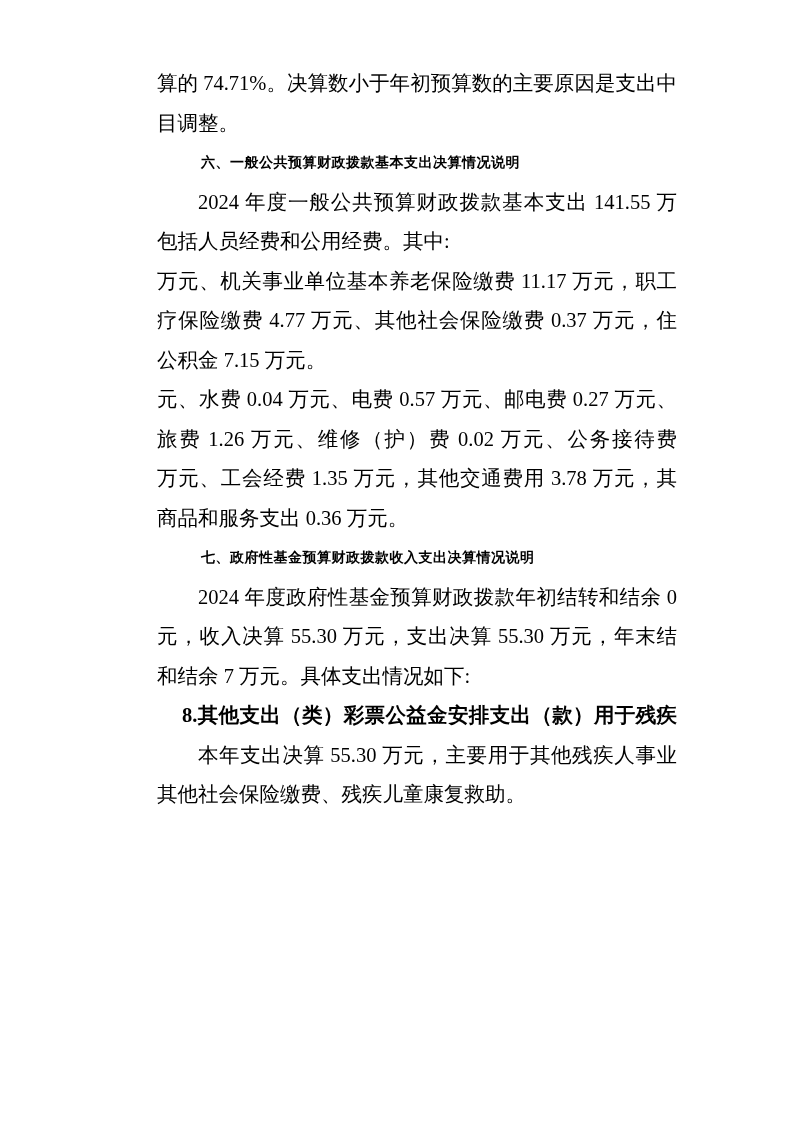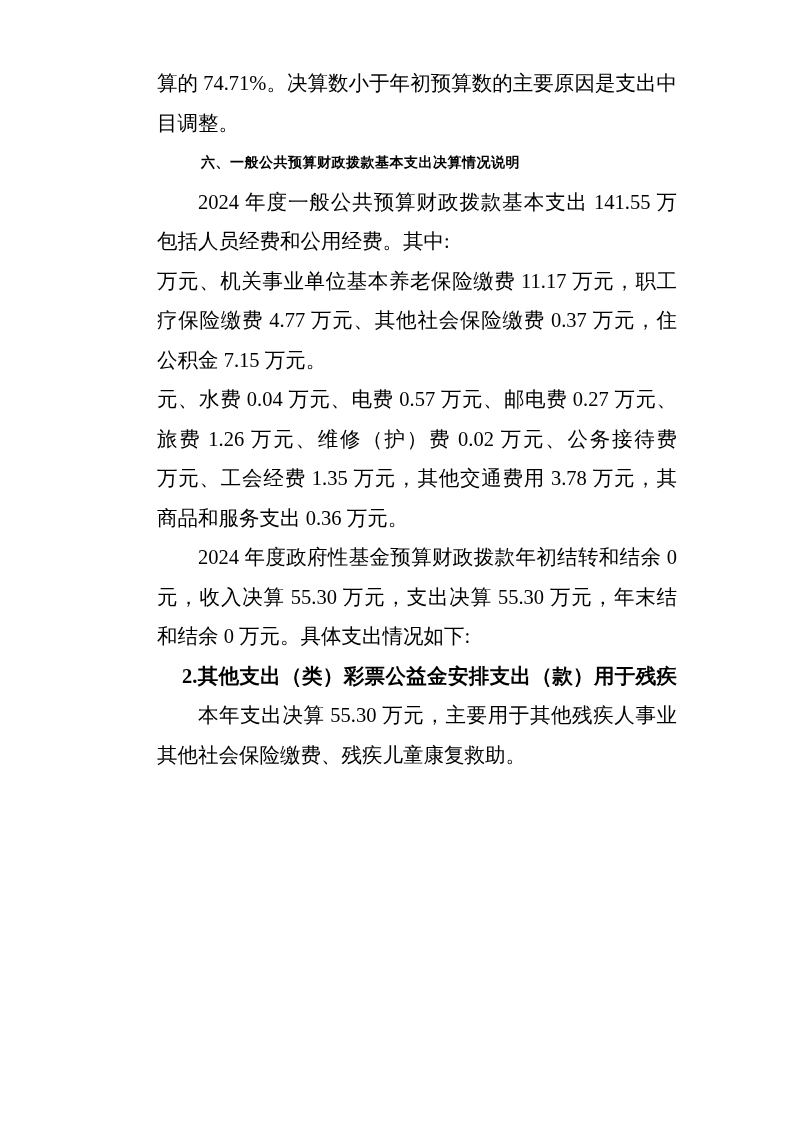--- a/index.html
+++ b/index.html
@@ -57,20 +57,21 @@
       <div class="line leftline heading" style="padding-left: 44px;"><span class="seg">六、一般公共预算财政拨款基本支出决算情况说明</span></div>
       <div class="line justify" style="padding-left: 41px;"><span class="seg">2024 年度一般公共预算财政拨款基本支出 141.55 万元，</span></div>
       <div class="line leftline"><span class="seg">包括人员经费和公用经费。其中:</span></div>
       <div class="line justify"><span class="seg">万元、机关事业单位基本养老保险缴费 11.17 万元，职工医</span></div>
       <div class="line justify"><span class="seg">疗保险缴费 4.77 万元、其他社会保险缴费 0.37 万元，住房</span></div>
       <div class="line leftline"><span class="seg">公积金 7.15 万元。</span></div>
       <div class="line justify"><span class="seg">元、水费 0.04 万元、电费 0.57 万元、邮电费 0.27 万元、差</span></div>
       <div class="line justify"><span class="seg">旅费 1.26 万元、维修（护）费 0.02 万元、公务接待费 0.08</span></div>
       <div class="line justify"><span class="seg">万元、工会经费 1.35 万元，其他交通费用 3.78 万元，其他</span></div>
       <div class="line leftline"><span class="seg">商品和服务支出 0.36 万元。</span></div>
+      <div class="line leftline heading" style="padding-left: 44px;"><span class="seg">七、政府性基金预算财政拨款收入支出决算情况说明</span></div>
       <div class="line justify" style="padding-left: 41px;"><span class="seg">2024 年度政府性基金预算财政拨款年初结转和结余 0 万</span></div>
       <div class="line justify"><span class="seg">元，收入决算 55.30 万元，支出决算 55.30 万元，年末结转</span></div>
-      <div class="line leftline"><span class="seg">和结余 0 万元。具体支出情况如下:</span></div>
-      <div class="line justify boldline" style="padding-left: 25px;"><span class="seg">2.其他支出（类）彩票公益金安排支出（款）用于残疾</span></div>
+      <div class="line leftline"><span class="seg">和结余 7 万元。具体支出情况如下:</span></div>
+      <div class="line justify boldline" style="padding-left: 25px;"><span class="seg">8.其他支出（类）彩票公益金安排支出（款）用于残疾</span></div>
       <div class="line justify" style="padding-left: 41px;"><span class="seg">本年支出决算 55.30 万元，主要用于其他残疾人事业支</span></div>
       <div class="line leftline"><span class="seg">其他社会保险缴费、残疾儿童康复救助。</span></div>
     </div>
 </div>
 
 </body></html>

